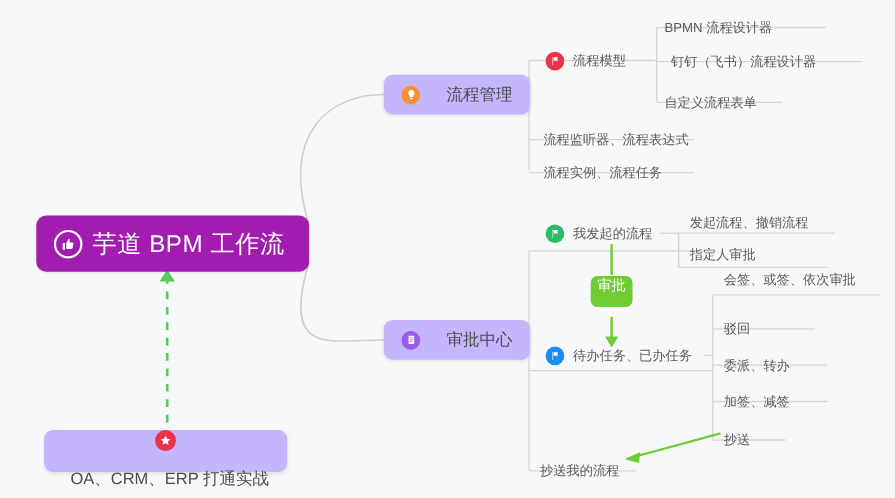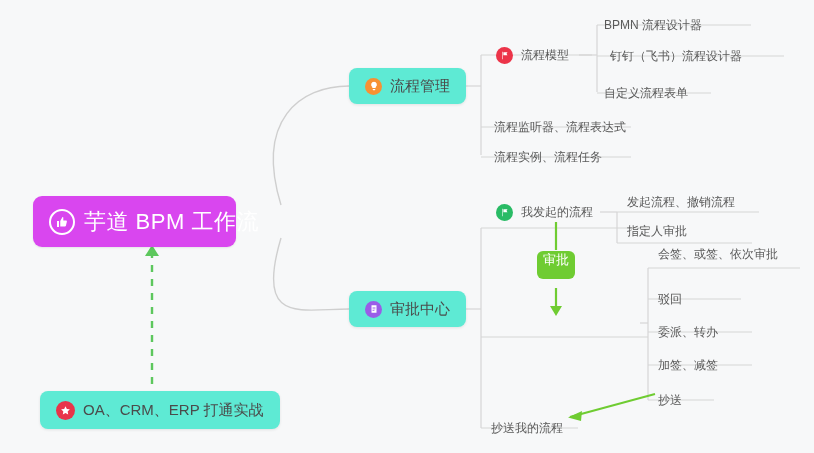--- a/index.html
+++ b/index.html
@@ -9,44 +9,45 @@
     font-family:"Liberation Sans","DejaVu Sans",sans-serif;
     overflow:hidden;
     position:relative;
   }
   #canvas{position:absolute;left:0;top:0;width:814px;height:453px;}
   svg.links{position:absolute;left:0;top:0;width:814px;height:453px;pointer-events:none;}
 
   
   .root-node{
     position:absolute;left:33px;top:196px;
-    width:203px;height:51px;
-    background:#d946ef;
+    width:248px;height:51px;
+    background:#a21caf;
     border-radius:9px;
     display:flex;align-items:center;
     box-sizing:border-box;
     padding-left:16px;
     box-shadow:0 1px 2px rgba(0,0,0,0.08);
   }
   .root-label{
     color:#ffffff;font-size:22px;letter-spacing:.5px;
     margin-left:9px;white-space:nowrap;
   }
 
   
   .card{
     position:absolute;
-    background:#5eead4;
+    background:#c4b5fd;
     border-radius:8px;
     display:flex;align-items:center;
     box-sizing:border-box;
     padding:0 16px;
     height:36px;
     box-shadow:0 1px 3px rgba(0,0,0,0.09);
     white-space:nowrap;
+    gap:16px;
   }
   .card .card-label{font-size:15px;color:#4b4b4b;margin-left:8px;}
 
   
   .leaf{
     position:absolute;
     display:flex;align-items:center;
     white-space:nowrap;
     font-size:12px;
     color:#5a5a5a;
@@ -206,20 +207,28 @@
     <span class="leaf-label">发起流程、撤销流程</span>
   </div>
   <div class="leaf" style="left:623px;top:218px;">
     <span class="leaf-label">指定人审批</span>
   </div>
 
   <div class="tag" style="left:537px;top:251px;">
     <span>审批</span>
   </div>
 
+  <div class="leaf with-icon" style="left:492px;top:310px;">
+    <span class="ic ic-blue">
+      <svg width="9" height="9" viewBox="0 0 24 24" fill="#ffffff">
+        <path d="M6 2h1.6v20H6zM9 3h11l-2.6 4.2L20 11.5H9z"></path>
+      </svg>
+    </span>
+    <span class="leaf-label">待办任务、已办任务</span>
+  </div>
 
   <div class="leaf" style="left:654px;top:241px;">
     <span class="leaf-label">会签、或签、依次审批</span>
   </div>
   <div class="leaf" style="left:654px;top:286px;">
     <span class="leaf-label">驳回</span>
   </div>
   <div class="leaf" style="left:654px;top:319px;">
     <span class="leaf-label">委派、转办</span>
   </div>
@@ -227,21 +236,21 @@
     <span class="leaf-label">加签、减签</span>
   </div>
   <div class="leaf" style="left:654px;top:387px;">
     <span class="leaf-label">抄送</span>
   </div>
 
   <div class="leaf" style="left:487px;top:415px;">
     <span class="leaf-label">抄送我的流程</span>
   </div>
 
-  <div class="card" style="left:40px;top:391px;height:38px;">
+  <div class="card" style="left:40px;top:391px;height:38px;flex-direction:column;">
     <span class="ic ic-star">
       <svg width="11" height="11" viewBox="0 0 24 24" fill="#ffffff">
         <path d="M12 2.5l2.9 6 6.6.9-4.8 4.6 1.2 6.5L12 17.4 6.1 20.5l1.2-6.5-4.8-4.6 6.6-.9z"></path>
       </svg>
     </span>
     <span class="card-label">OA、CRM、ERP 打通实战</span>
   </div>
 
 </div>
 

